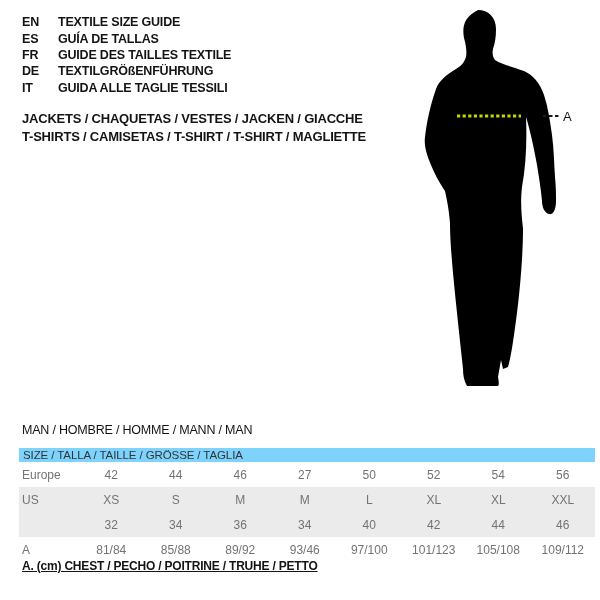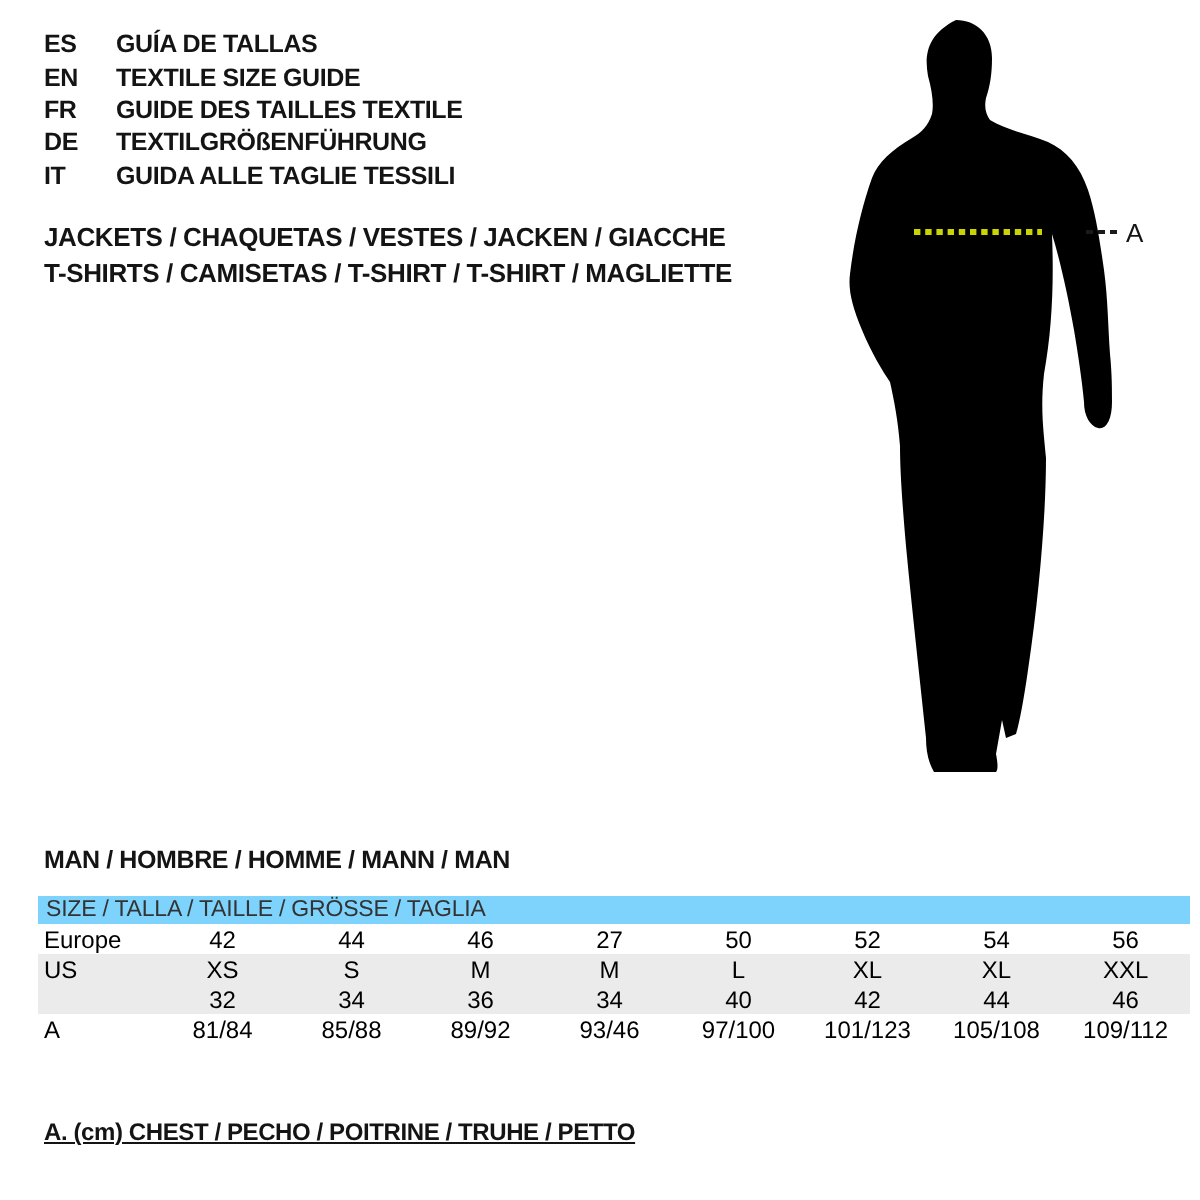--- a/index.html
+++ b/index.html
@@ -11,51 +11,51 @@
   .lang-list{position:absolute;left:22px;top:14px;}
   .lang-row{display:flex;height:16.4px;align-items:center;}
   .lang-code{width:36px;font-size:12.5px;font-weight:bold;letter-spacing:-0.2px;}
   .lang-label{font-size:12.5px;font-weight:bold;letter-spacing:-0.2px;white-space:nowrap;}
   
   .category{position:absolute;left:22px;top:110px;}
   .category div{font-size:13px;font-weight:bold;letter-spacing:-0.2px;line-height:18px;white-space:nowrap;}
   
   .figure-wrap{position:absolute;left:400px;top:5px;width:200px;height:385px;}
   
-  .section-title{position:absolute;left:22px;top:423px;font-size:12.5px;font-weight:bold;letter-spacing:-0.2px;}
+  .section-title{position:absolute;left:22px;top:423px;font-size:12.5px;font-weight:normal;letter-spacing:-0.2px;}
   
   .size-table{
     position:absolute;left:19px;top:448px;width:576px;
     border-collapse:collapse;table-layout:fixed;font-size:12px;
   }
-  .size-table td{padding:0;text-align:center;height:15px;vertical-align:middle;color:#000000;}
+  .size-table td{padding:0;text-align:center;height:25px;vertical-align:middle;color:#737373;}
   .size-table td.thead{
     background:#7dd3fc;text-align:left;padding-left:4px;height:14px;
     font-size:11.5px;color:#333333;letter-spacing:-0.1px;
   }
   .size-table td.lbl{text-align:left;padding-left:3px;}
   .size-table tr.shaded td{background:#ebebeb;}
   .col-label{width:60px;}
   .col-data{width:64.5px;}
   
   .footnote{position:absolute;left:22px;top:559px;font-size:12px;font-weight:bold;letter-spacing:-0.2px;text-decoration:underline;}
 </style>
 </head>
 <body>
 
 <div id="stage">
 
   <div class="lang-list">
     <div class="lang-row">
+      <span class="lang-code">EN</span>
+      <span class="lang-label">TEXTILE SIZE GUIDE</span>
+    </div>
+    <div class="lang-row">
       <span class="lang-code">ES</span>
       <span class="lang-label">GUÍA DE TALLAS</span>
-    </div>
-    <div class="lang-row">
-      <span class="lang-code">EN</span>
-      <span class="lang-label">TEXTILE SIZE GUIDE</span>
     </div>
     <div class="lang-row">
       <span class="lang-code">FR</span>
       <span class="lang-label">GUIDE DES TAILLES TEXTILE</span>
     </div>
     <div class="lang-row">
       <span class="lang-code">DE</span>
       <span class="lang-label">TEXTILGRÖßENFÜHRUNG</span>
     </div>
     <div class="lang-row">

